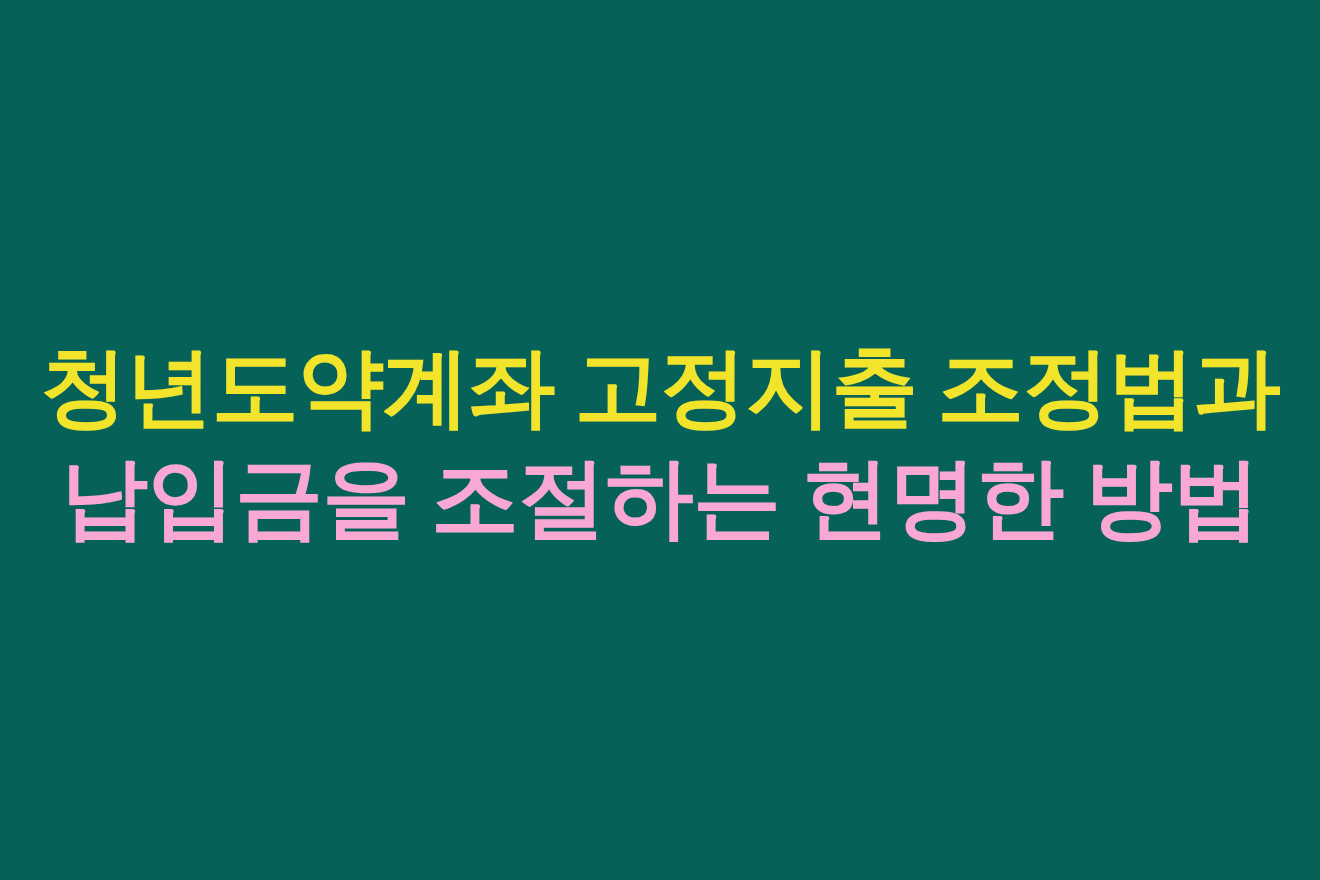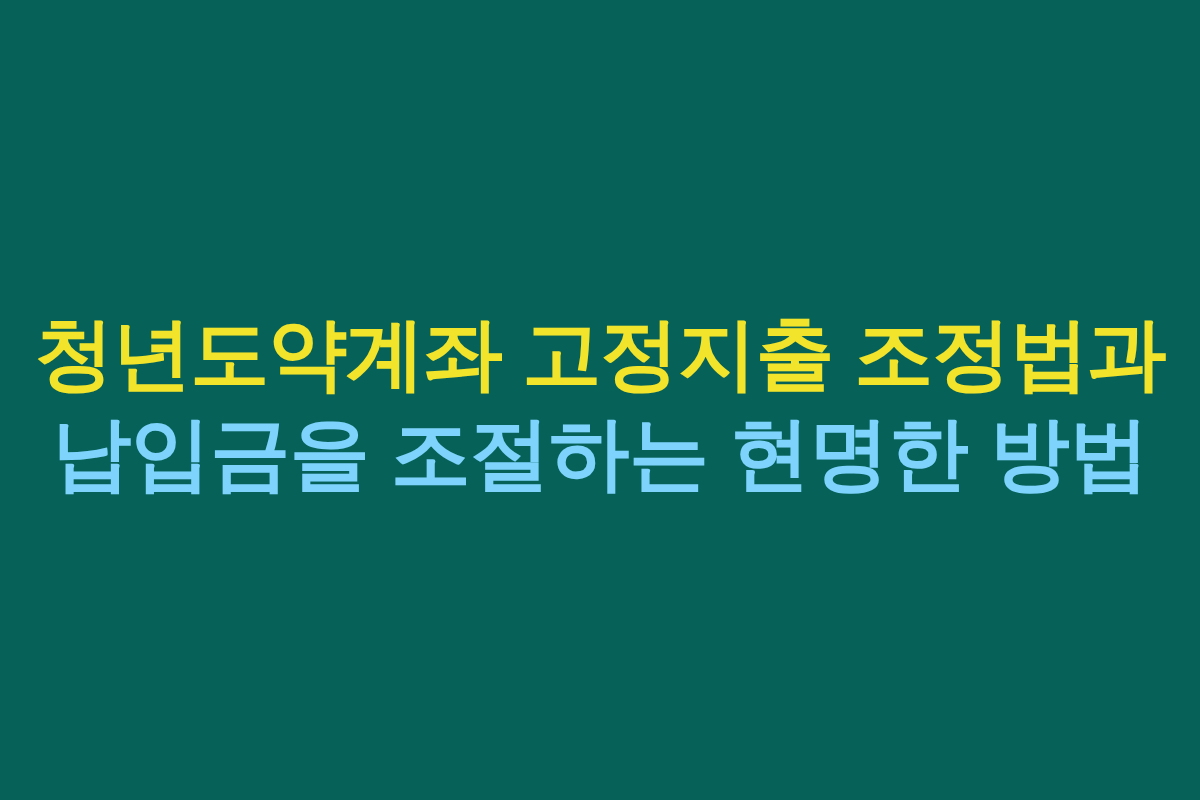--- a/index.html
+++ b/index.html
@@ -35,21 +35,21 @@
     align-items: center;
     justify-content: center;
     
     transform: translateY(4px);
   }
 
   .title-line {
     display: block;
     width: 100%;
     color: #F2E32B;
-    font-family: Liberation Sans, sans-serif;
+    font-family: Liberation Serif, serif;
     font-weight: 700;
     font-size: 80px;
     line-height: 100px;
     letter-spacing: -0.5px;
     white-space: nowrap;
     text-align: center;
     -webkit-font-smoothing: none;
   }
 
   
@@ -60,17 +60,17 @@
 </head>
 <body>
 
 <div id="banner" style="background-color: rgb(6, 98, 89);">
 
   <div id="title-block">
 
     <span class="title-line line-1" style="color: rgb(242, 227, 43);">청년도약계좌 고정지출 조정법과</span>
 
 
-    <span class="title-line line-3" style="color: #7dd3fc;">납입금을 조절하는 현명한 방법</span>
+    <span class="title-line line-3" style="color: #f9a8d4;">납입금을 조절하는 현명한 방법</span>
 
   </div>
 
 </div>
 
 </body></html>

